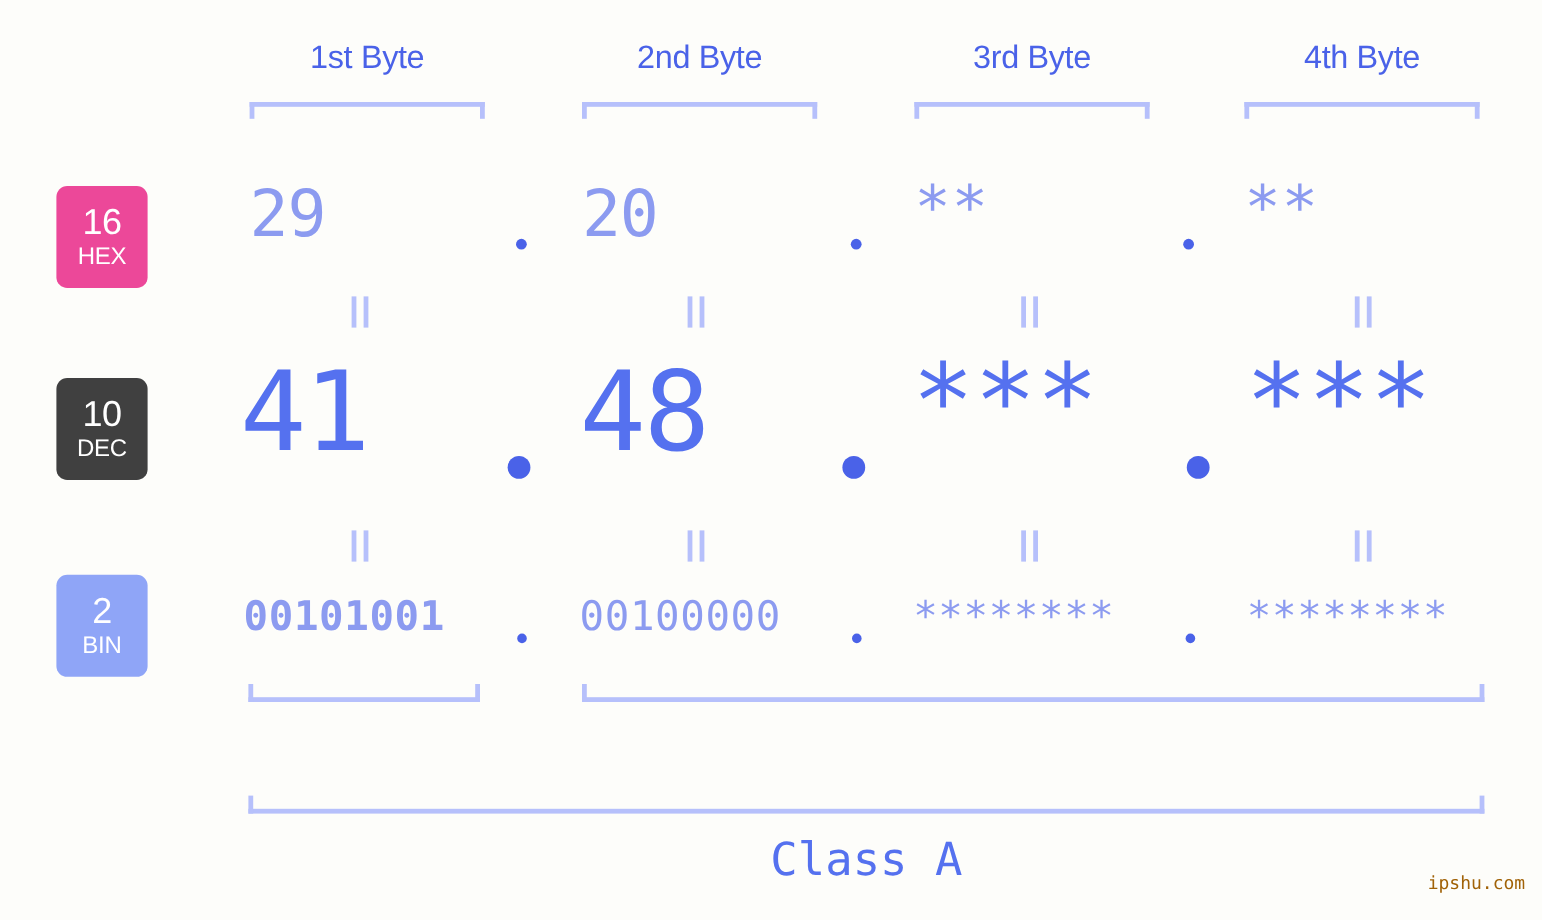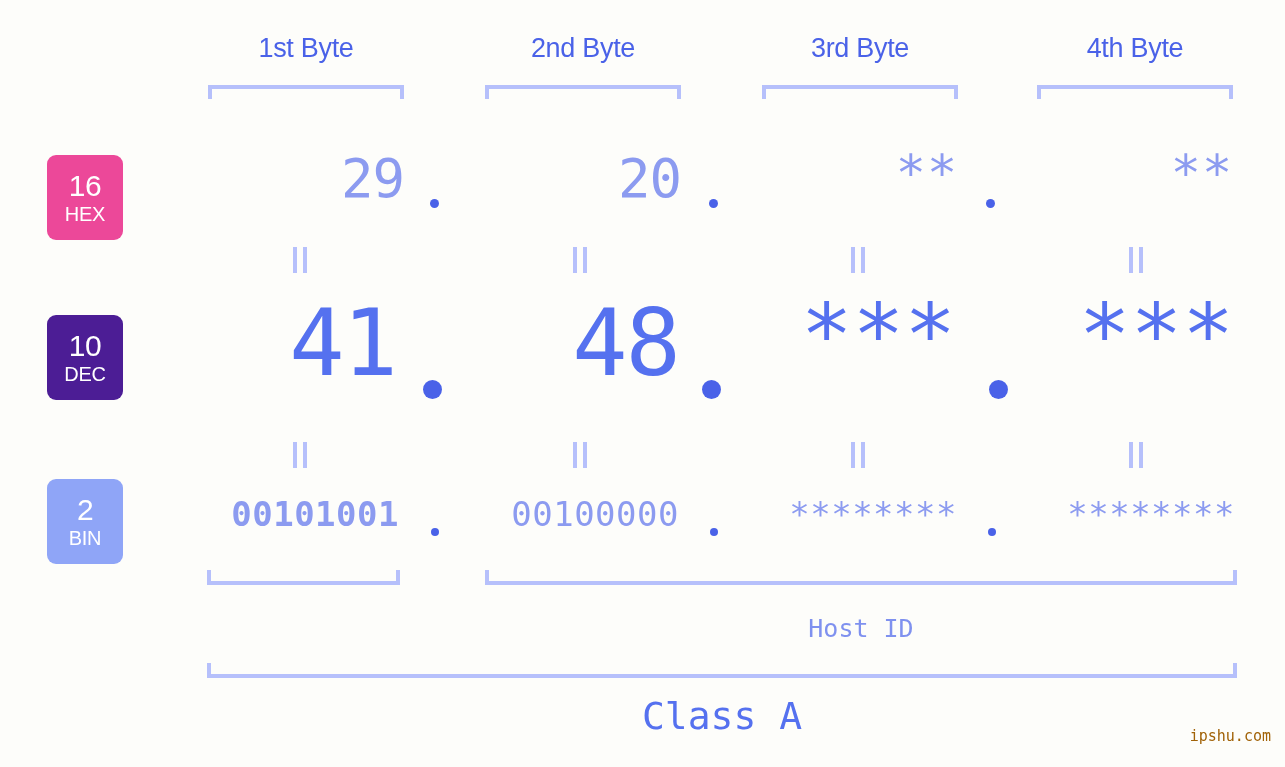--- a/index.html
+++ b/index.html
@@ -71,27 +71,27 @@
     font-weight: 400;
     letter-spacing: -0.5px;
   }
   .badge .word {
     font-size: 20px;
     font-weight: 400;
     margin-top: 3px;
     letter-spacing: -0.2px;
   }
   #badge-hex { top: 155px; height: 85px; background: #ec4899; }
-  #badge-dec { top: 315px; height: 85px; background: #4c1d95; }
+  #badge-dec { top: 315px; height: 85px; background: #404040; }
   #badge-bin { top: 479px; height: 85px; background: #8fa5f7; }
 
   
   .val {
     position: absolute;
-    text-align: right;
+    text-align: left;
     white-space: nowrap;
     font-family: "DejaVu Sans Mono", monospace;
   }
 
   
   .hex-val {
     top: 152px;
     font-size: 54px;
     color: #8c9bf0;
     line-height: 1;
@@ -269,20 +269,19 @@
   <div class="val bin-val" style="left:761px;width:196px;">********</div>
   <div class="val bin-val" style="left:1039px;width:196px;">********</div>
 
   <div class="dot dot-bin" style="left:431px;"></div>
   <div class="dot dot-bin" style="left:710px;"></div>
   <div class="dot dot-bin" style="left:988px;"></div>
 
   <div class="bracket-bottom" style="left:207px;top:570px;width:193px;"></div>
   <div class="bracket-bottom" style="left:485px;top:570px;width:752px;"></div>
 
-  <div class="id-label" style="left:485px;top:614px;width:752px;">Host ID</div>
 
   <div class="bracket-bottom" style="left:207px;top:663px;width:1030px;"></div>
   <div class="class-label" style="left:207px;top:694px;width:1030px;">Class A</div>
 
   <div id="watermark">ipshu.com</div>
 
 </div>
 
 </body></html>

